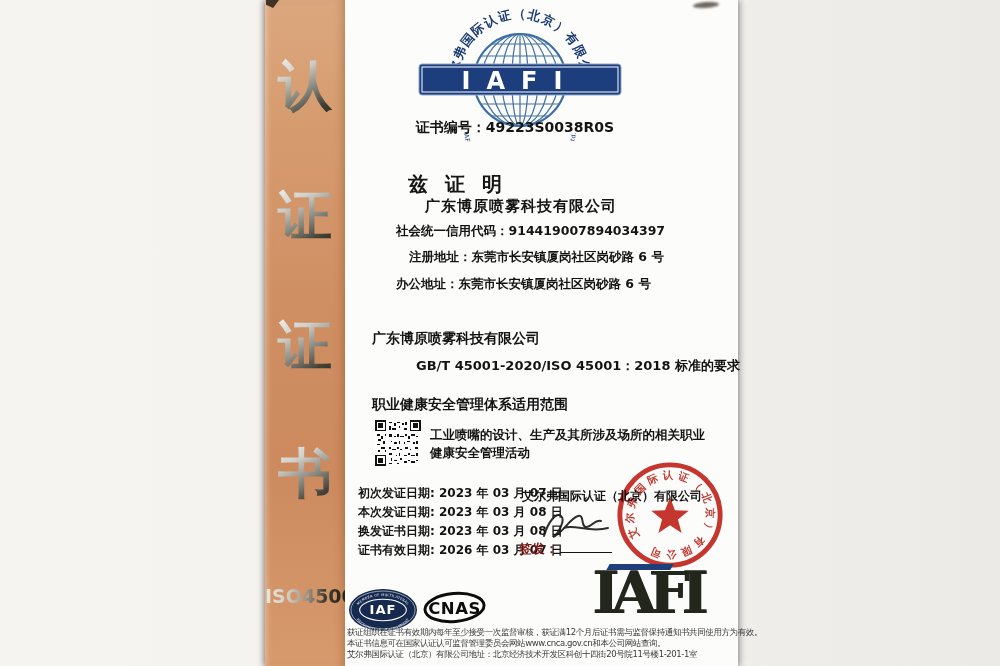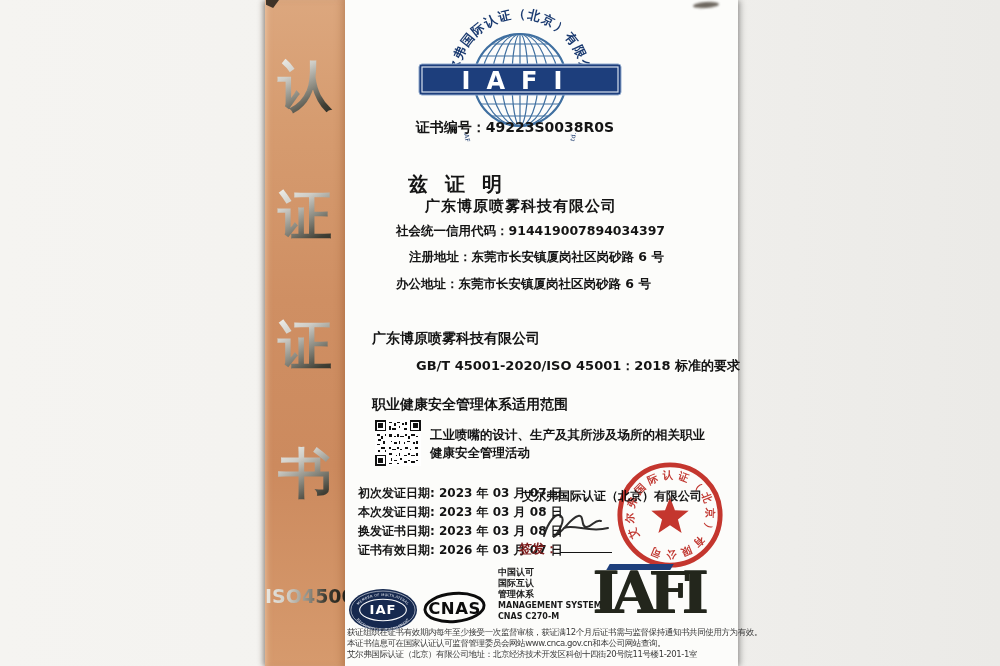--- a/index.html
+++ b/index.html
@@ -188,27 +188,20 @@
       </text>
     </svg>
 
     <svg class="cnas" viewBox="0 0 64 34">
       <g transform="rotate(-5 32 17)">
         <ellipse cx="32" cy="17" rx="30.5" ry="14.5" stroke="#0c0c0c" stroke-width="3" fill="none"></ellipse>
       </g>
       <text x="32" y="23.5" text-anchor="middle" font-size="17" font-weight="bold" fill="#0c0c0c" letter-spacing=".5">CNAS</text>
     </svg>
 
-    <div class="accr">
-      <div>中国认可</div>
-      <div>国际互认</div>
-      <div>管理体系</div>
-      <div class="en">MANAGEMENT SYSTEM</div>
-      <div class="en">CNAS C270-M</div>
-    </div>
 
     <div class="iafi-mark">
       <div class="iafi-bar"></div>
       <span class="iafi-text">IAFI</span>
     </div>
 
     <div class="fine">
       <div>获证组织在证书有效期内每年至少接受一次监督审核，获证满12个月后证书需与监督保持通知书共同使用方为有效。</div>
       <div>本证书信息可在国家认证认可监督管理委员会网站www.cnca.gov.cn和本公司网站查询。</div>
       <div>艾尔弗国际认证（北京）有限公司地址：北京经济技术开发区科创十四街20号院11号楼1-201-1室</div>

